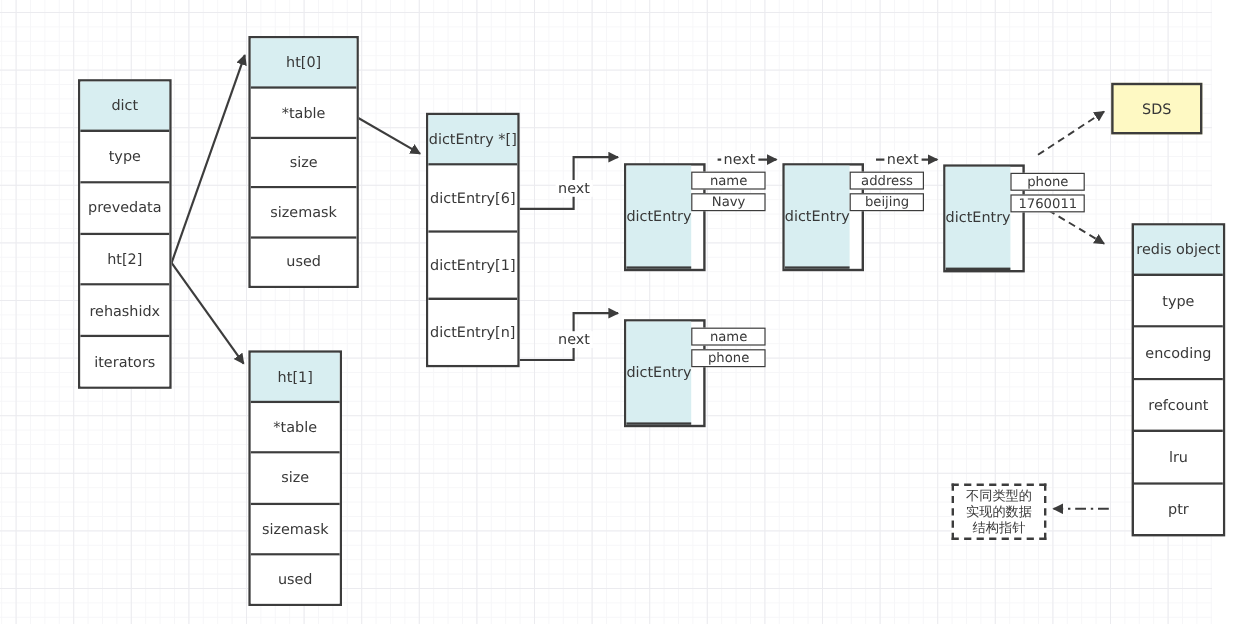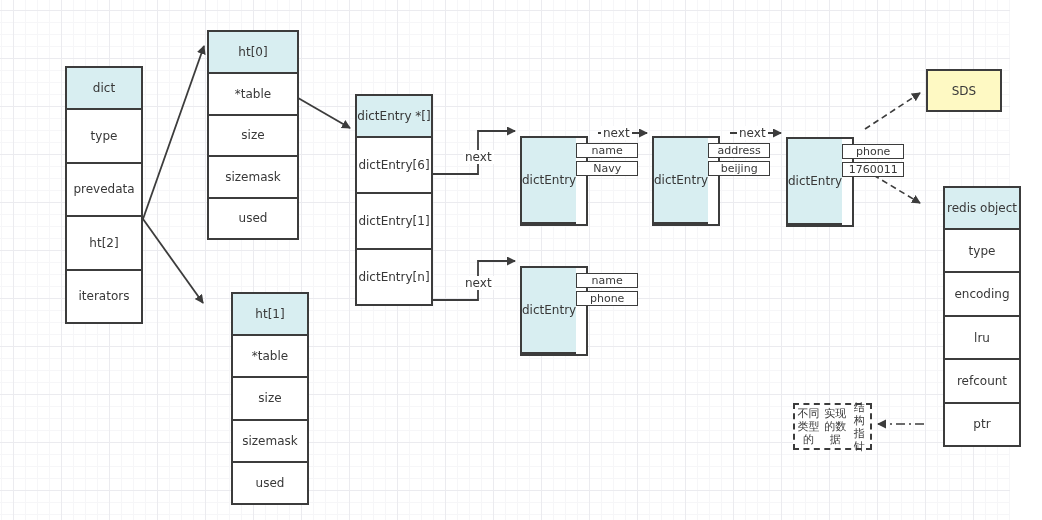--- a/index.html
+++ b/index.html
@@ -48,21 +48,21 @@
     width:62px; height:15px; border:1.5px solid #3c3c3c; background:#fff;
     display:flex; align-items:center; justify-content:center; font-size:11px; line-height:1;
   }
 
   .sbox {
     position:absolute; border:2px solid #3c3c3c; background:#fef9c3;
     display:flex; align-items:center; justify-content:center; font-size:12px;
   }
   .note {
     position:absolute; border:2px dashed #3c3c3c; background:#fff;
-    display:flex; align-items:center; justify-content:center;
+    display:flex; flex-direction:column; align-items:center; justify-content:center;
     font-size:11px; line-height:13px; text-align:center;
   }
   .nextlbl {
     position:absolute; font-size:12px; background:#fff; padding:0 2px; line-height:14px;
   }
 </style>
 </head>
 <body>
 
 <div class="canvas">
@@ -94,32 +94,33 @@
     <line x1="865" y1="170" x2="920" y2="203" stroke="#3c3c3c" stroke-width="1.6" stroke-dasharray="6 4" marker-end="url(#ah)"></line>
 
     <line x1="924" y1="424" x2="878" y2="424" stroke="#3c3c3c" stroke-width="1.6" stroke-dasharray="9 4 2 4" marker-end="url(#ah)"></line>
   </svg>
 
   <div class="tbox" style="left:65px; top:66px; width:78px; height:258px;">
     <div class="hd">dict</div>
     <div class="row">type</div>
     <div class="row">prevedata</div>
     <div class="row">ht[2]</div>
+    <div class="row">rehashidx</div>
     <div class="row">iterators</div>
   </div>
 
   <div class="tbox" style="left:207px; top:30px; width:92px; height:210px;">
     <div class="hd">ht[0]</div>
     <div class="row">*table</div>
     <div class="row">size</div>
     <div class="row">sizemask</div>
     <div class="row">used</div>
   </div>
 
-  <div class="tbox" style="left:207px; top:292px; width:78px; height:213px;margin-left:24px;">
+  <div class="tbox" style="left:207px; top:292px; width:78px; height:213px;">
     <div class="hd">ht[1]</div>
     <div class="row">*table</div>
     <div class="row">size</div>
     <div class="row">sizemask</div>
     <div class="row">used</div>
   </div>
 
   <div class="tbox" style="left:355px; top:94px; width:78px; height:212px;">
     <div class="hd">dictEntry *[]</div>
     <div class="row">dictEntry[6]</div>
@@ -158,22 +159,22 @@
       <div class="mini">phone</div>
     </div>
   </div>
 
   <div class="sbox" style="left:926px; top:69px; width:76px; height:43px;">SDS</div>
 
   <div class="tbox" style="left:902px; top:186px; width:78px; height:261px;margin-left:41px;">
     <div class="hd">redis object</div>
     <div class="row">type</div>
     <div class="row">encoding</div>
+    <div class="row">refcount</div>
     <div class="row">lru</div>
-    <div class="row">refcount</div>
     <div class="row">ptr</div>
   </div>
 
   <div class="note" style="left:793px; top:403px; width:79px; height:47px;">
     <div>不同类型的</div>
     <div>实现的数据</div>
     <div>结构指针</div>
   </div>
 
   <div class="nextlbl" style="left:463px; top:150px;">next</div>

